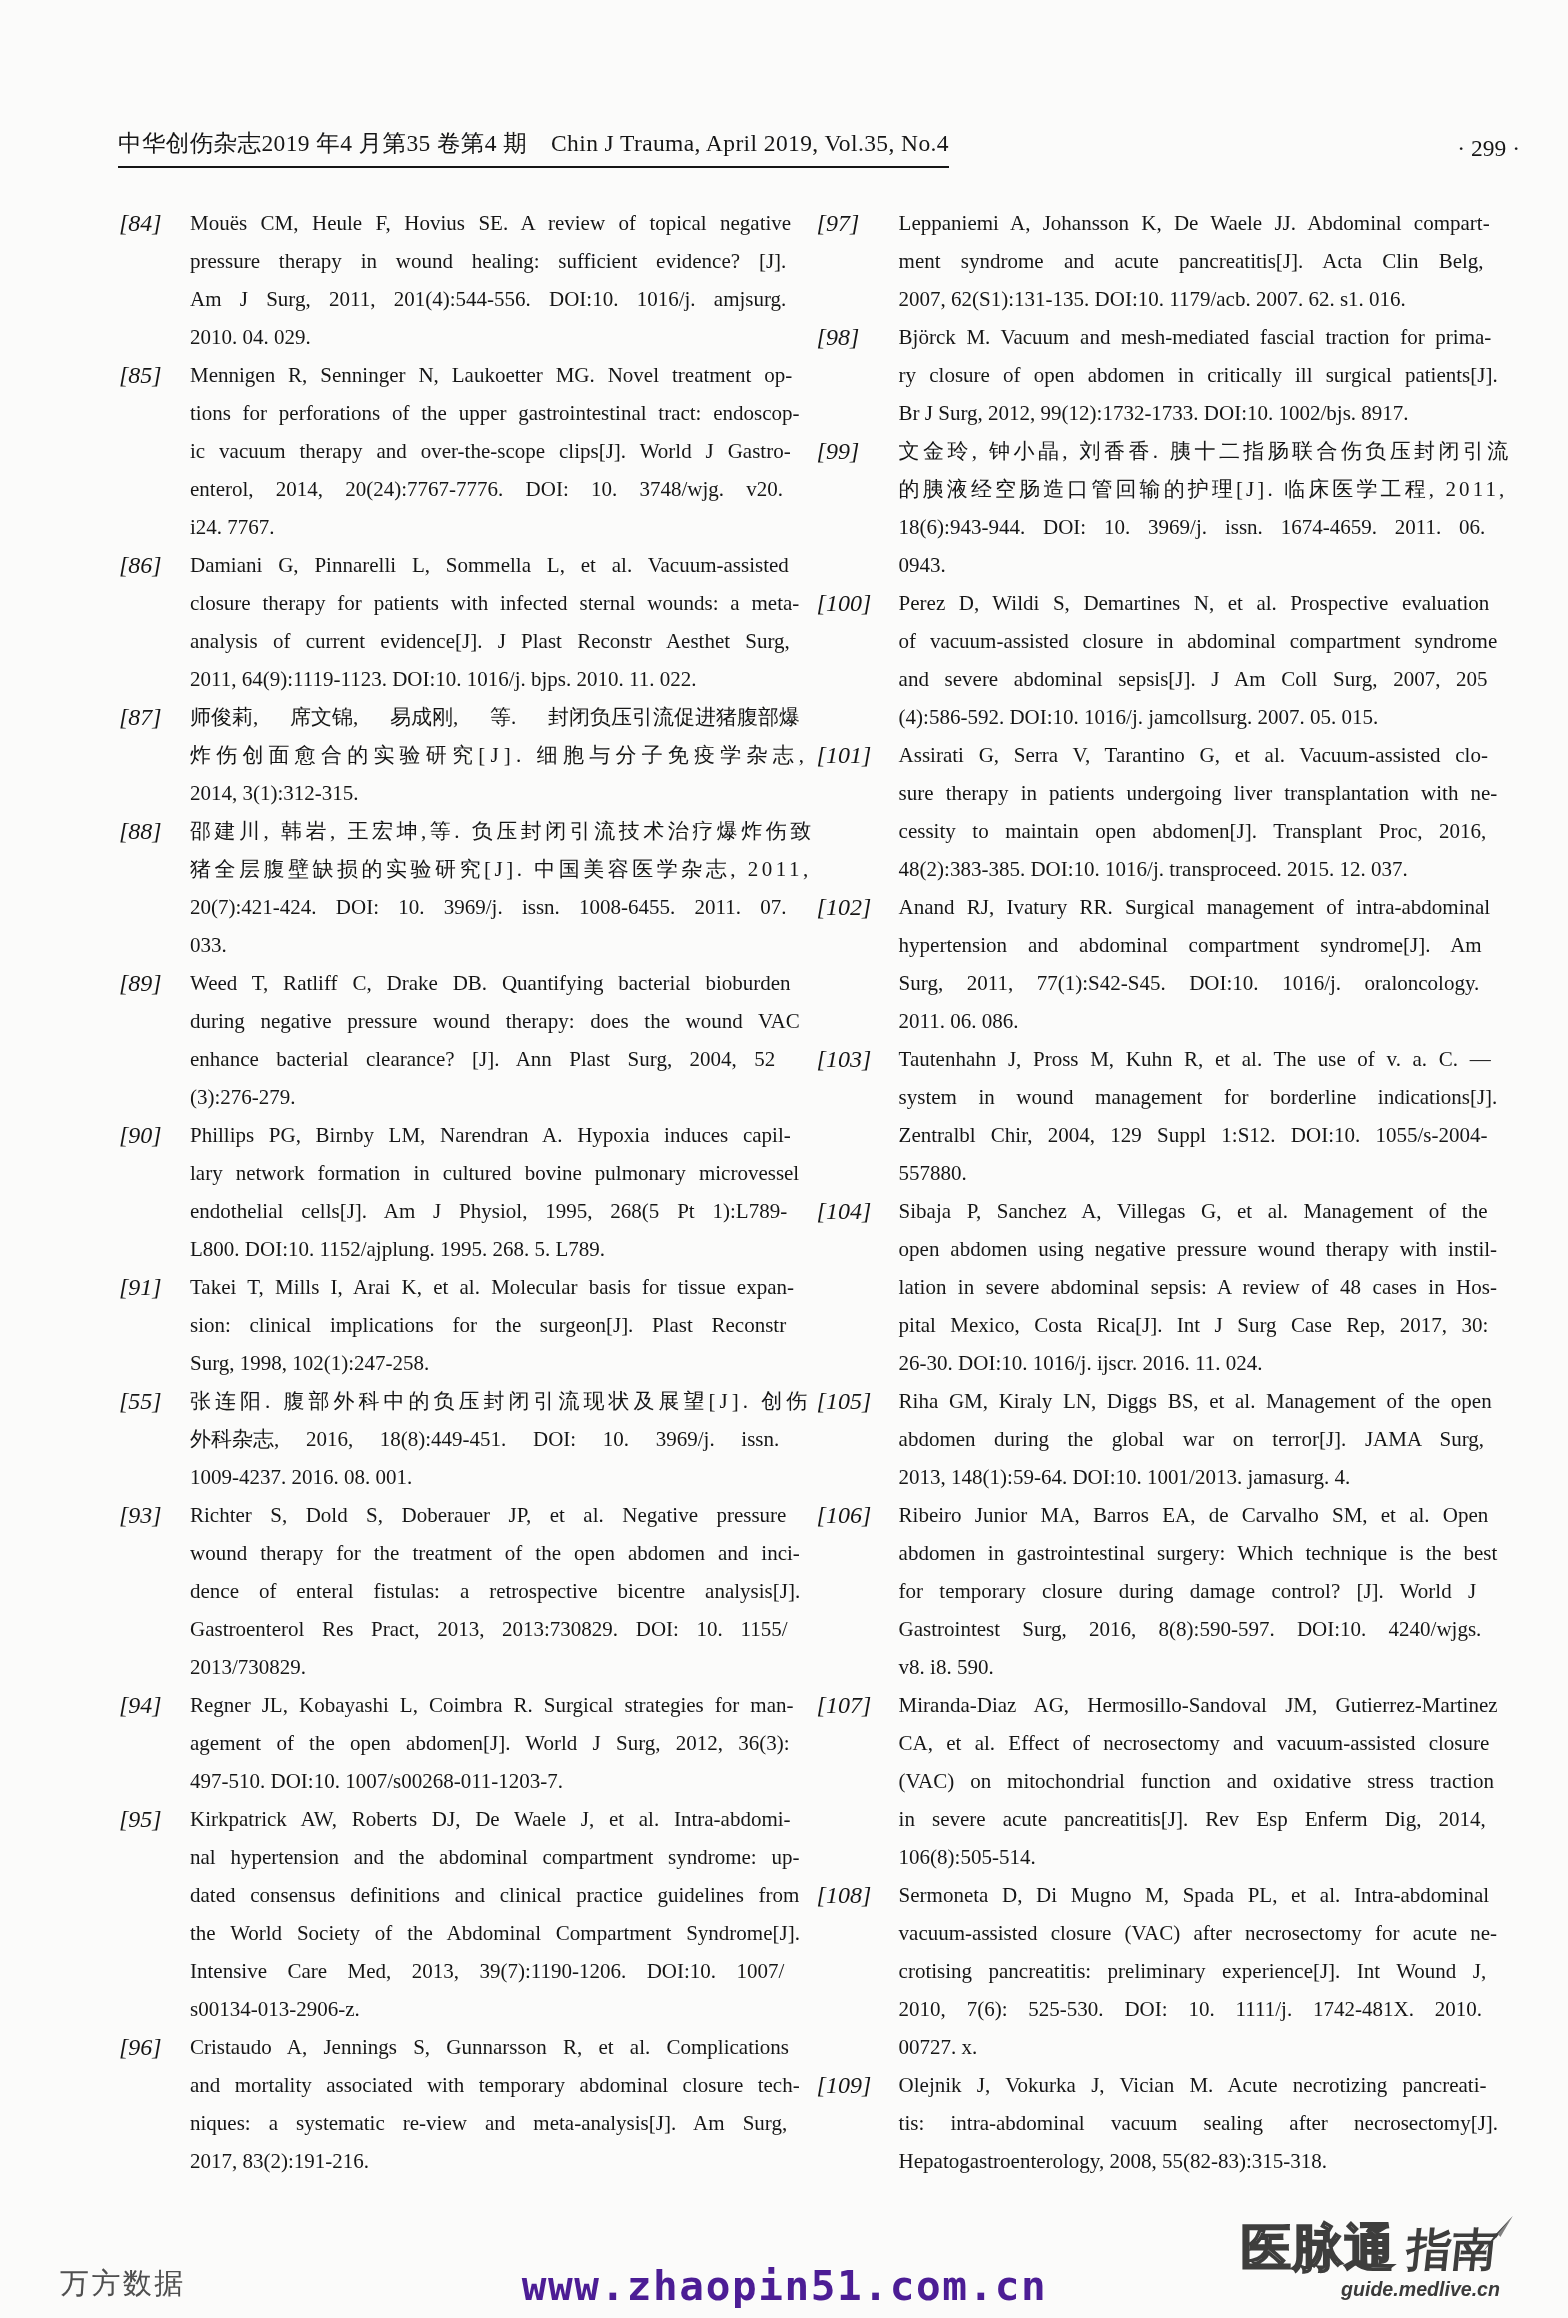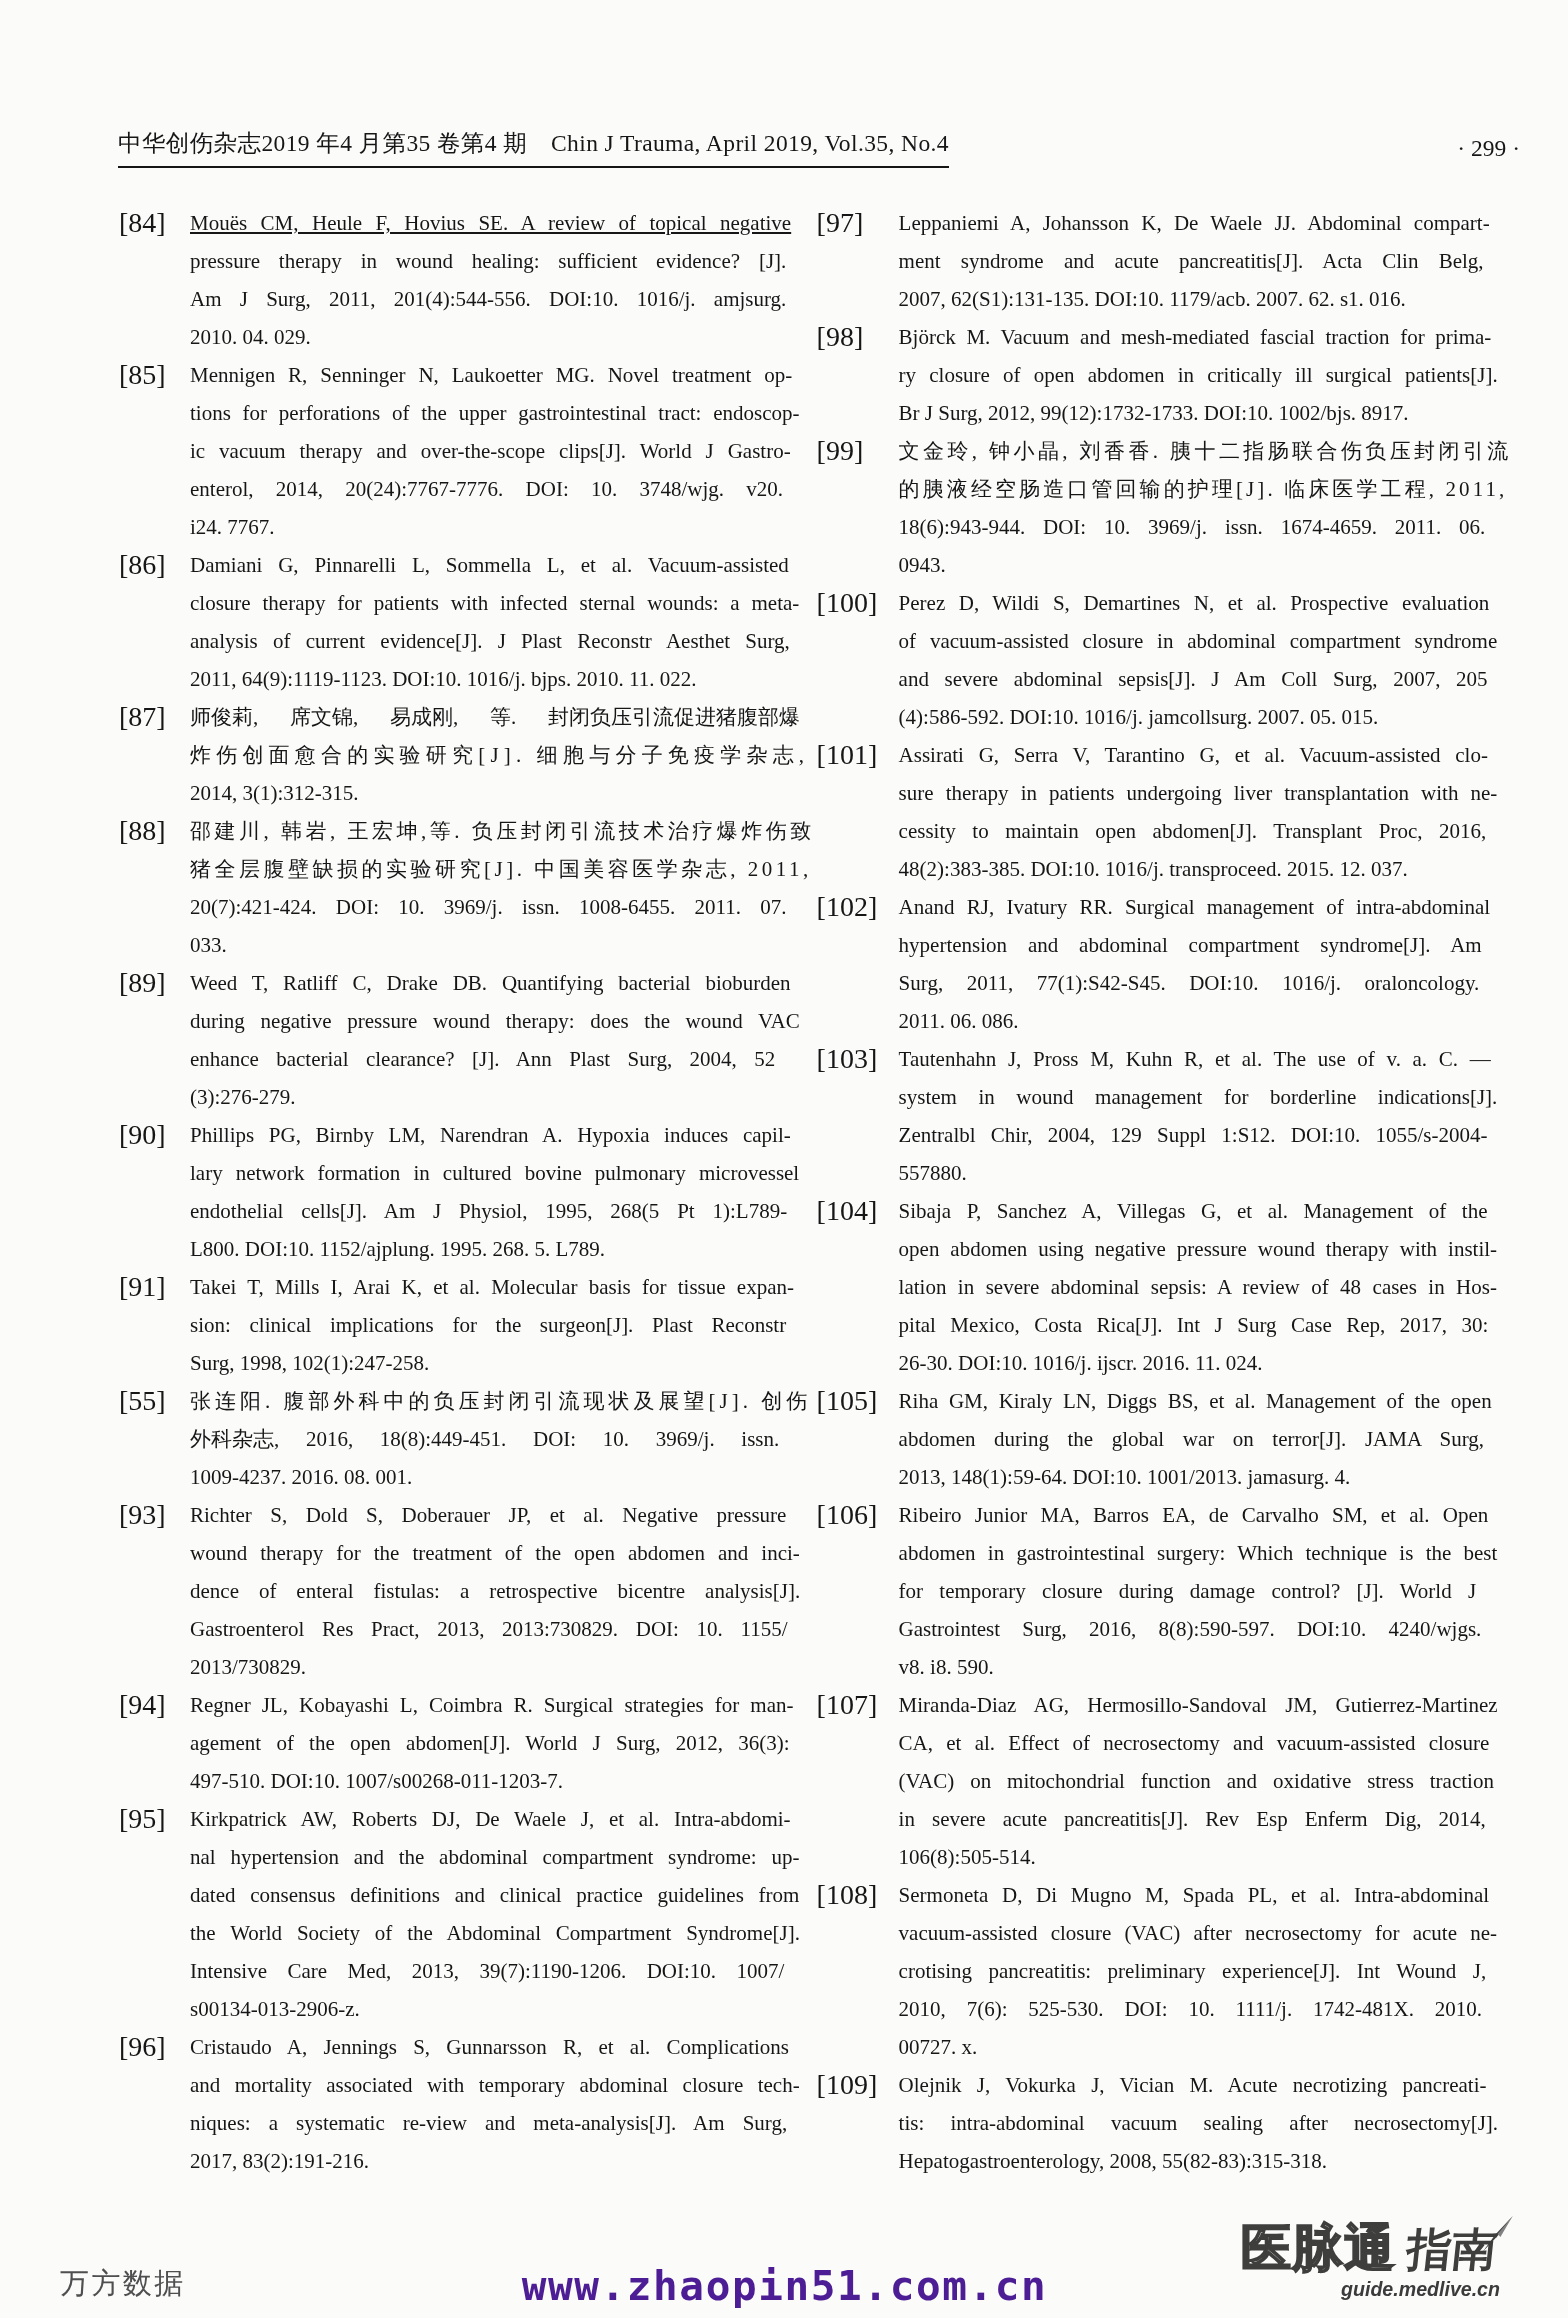--- a/index.html
+++ b/index.html
@@ -27,22 +27,23 @@
   
   .columns{
     position:absolute;left:119px;top:204px;
     width:1382px;
     display:flex;gap:12.6px;
   }
   .col{width:685px;}
   .ref{display:flex;align-items:flex-start;}
   .ref-num{
     flex:0 0 var(--hang);
-    font-size:28px;line-height:38px;
-    white-space:nowrap;
+    font-size:24px;line-height:38px;
+    white-space:nowrap;
+    font-style:italic;
   }
   .ref-body{flex:1;min-width:0;}
   .ref-line{
     font-size:21px;line-height:38px;
     white-space:nowrap;
   }
   
   .wanfang{
     position:absolute;left:60px;top:2264px;
     font-size:29px;color:#4f4f4f;letter-spacing:2.4px;
@@ -88,21 +89,21 @@
 
   <div class="header-left">中华创伤杂志2019 年4 月第35 卷第4 期　Chin J Trauma, April 2019, Vol.35, No.4</div>
 
   <div class="page-num">· 299 ·</div>
 
   <div class="columns">
     <div class="col" id="col-left" style="--hang:71px">
         <div class="ref">
           <span class="ref-num">[84]</span>
           <div class="ref-body">
-            <div class="ref-line" style="display: block; word-spacing: 8.2px; text-decoration: underline;">Mouës CM, Heule F, Hovius SE.  A review of topical negative</div>
+            <div class="ref-line" style="display: block; word-spacing: 8.2px;">Mouës CM, Heule F, Hovius SE.  A review of topical negative</div>
             <div class="ref-line" style="display: block; word-spacing: 13.6px;">pressure therapy in wound healing: sufficient evidence?  [J].</div>
             <div class="ref-line" style="display: block; word-spacing: 13px;">Am J Surg, 2011, 201(4):544-556.  DOI:10. 1016/j. amjsurg.</div>
             <div class="ref-line">2010. 04. 029.</div>
           </div>
         </div>
         <div class="ref">
           <span class="ref-num">[85]</span>
           <div class="ref-body">
             <div class="ref-line" style="display: block; word-spacing: 7.7px;">Mennigen R, Senninger N, Laukoetter MG.  Novel treatment op-</div>
             <div class="ref-line" style="display: block; word-spacing: 6.5px;">tions for perforations of the upper gastrointestinal tract: endoscop-</div>

